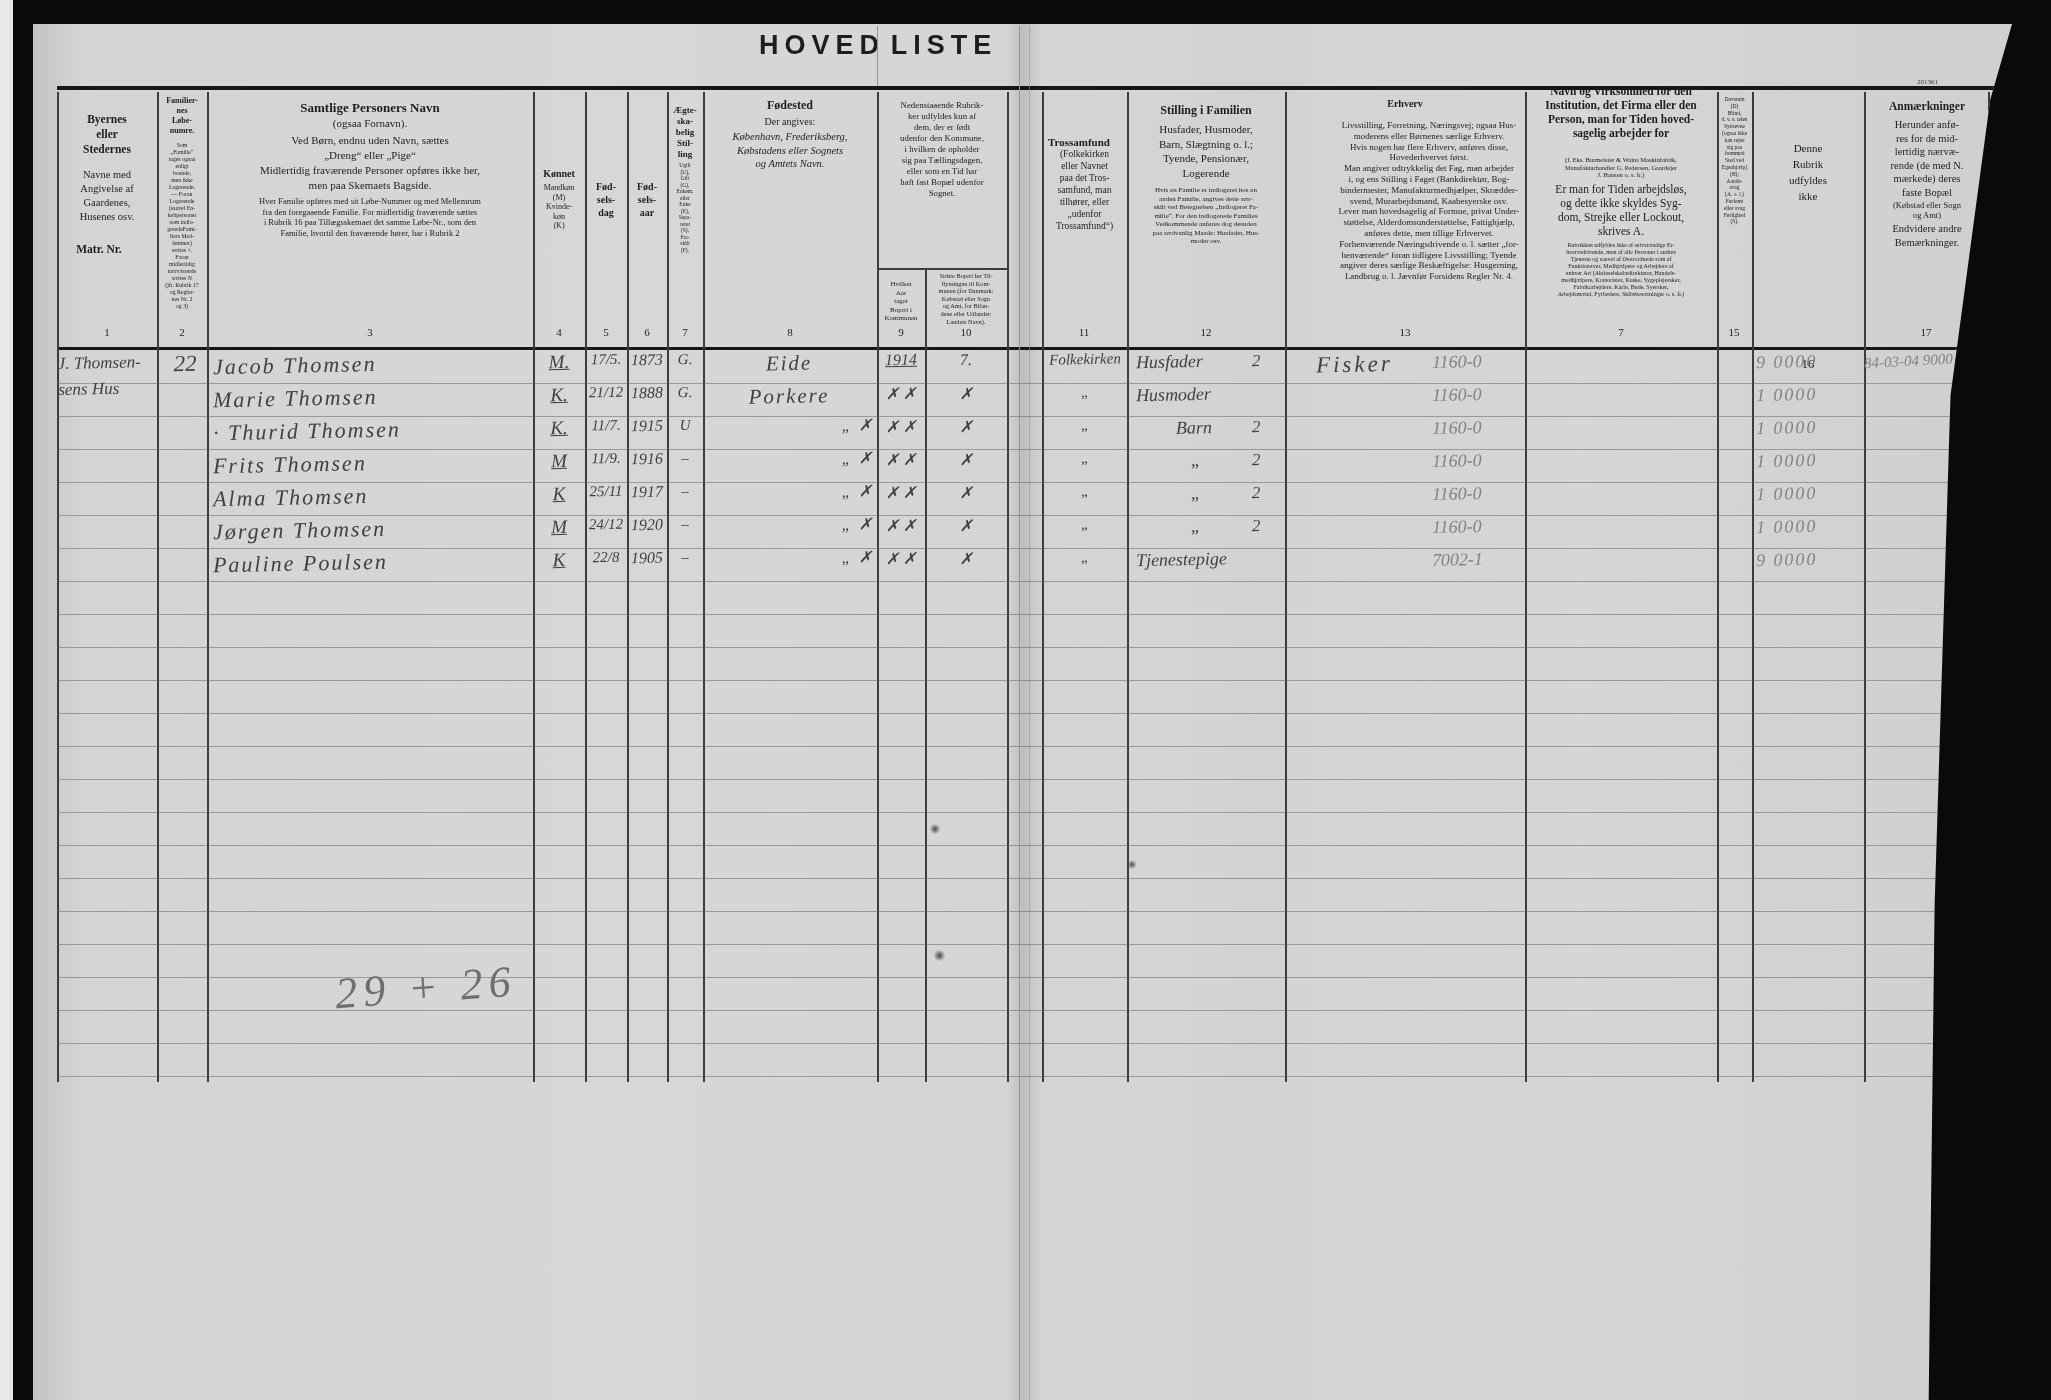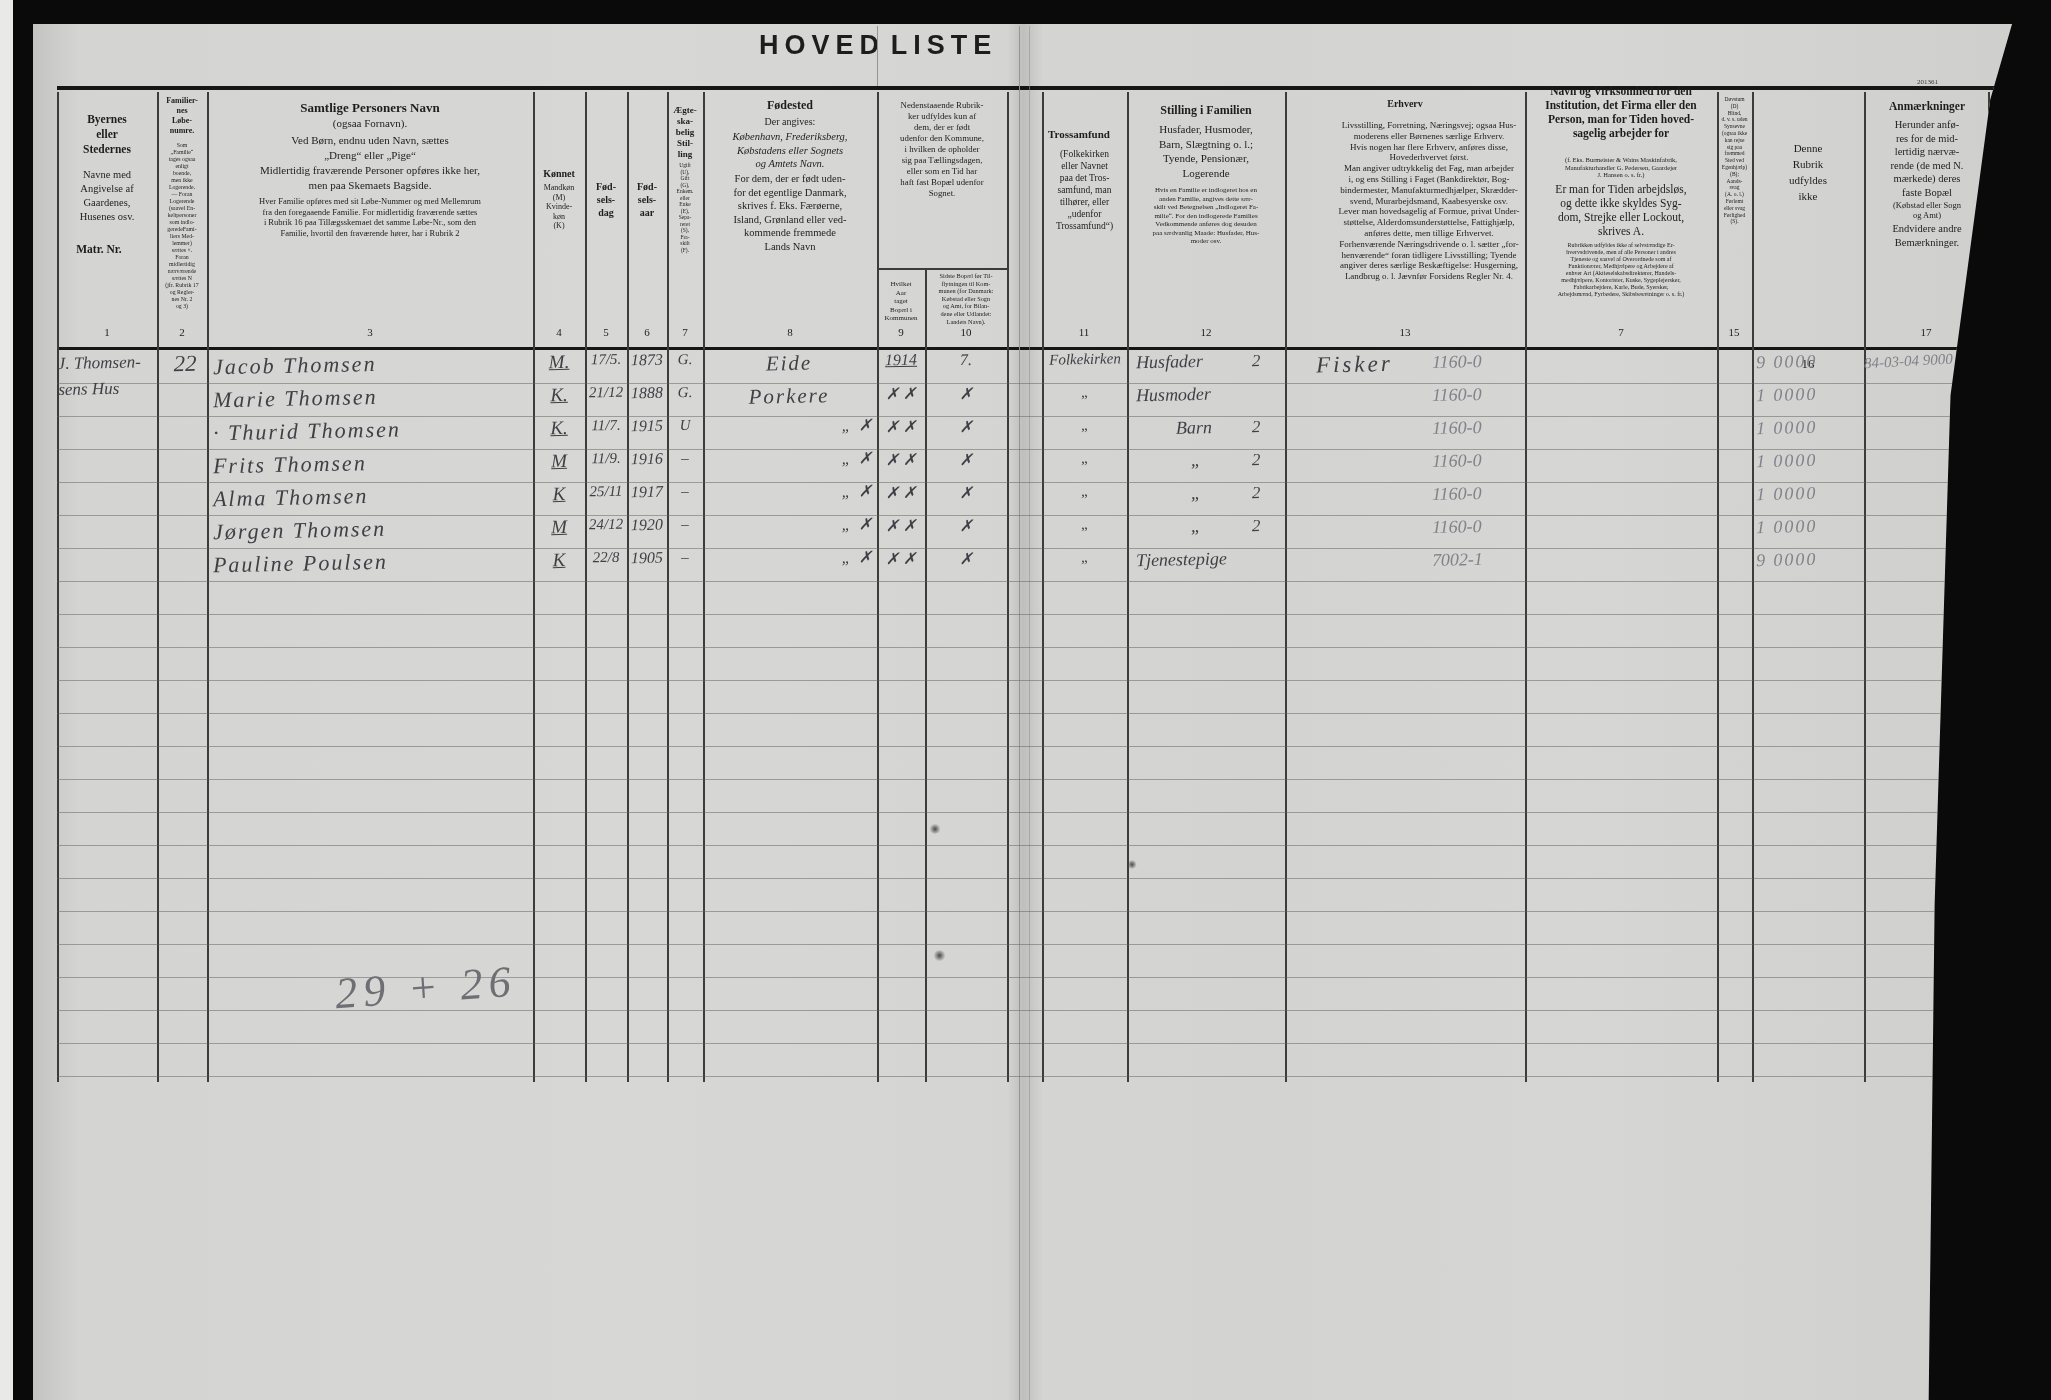--- a/index.html
+++ b/index.html
@@ -172,26 +172,20 @@
 (S),
 Fra-
 skilt
 (F).</div>
 
     <div class="pt b" style="left:670px;top:74px;width:174px;font-size:12px;">Fødested</div>
     <div class="pt" style="left:670px;top:92px;width:174px;font-size:10px;">Der angives:</div>
     <div class="pt it" style="left:670px;top:106px;width:174px;font-size:10.5px;line-height:13.5px;">København, Frederiksberg,
 Købstadens eller Sognets
 og Amtets Navn.</div>
-    <div class="pt" style="left:670px;top:148px;width:174px;font-size:10.5px;line-height:13.5px;">For dem, der er født uden-
-for det egentlige Danmark,
-skrives f. Eks. Færøerne,
-Island, Grønland eller ved-
-kommende fremmede
-Lands Navn</div>
 
     <div class="pt" style="left:844px;top:76px;width:130px;font-size:8.8px;line-height:11px;">Nedenstaaende Rubrik-
 ker udfyldes kun af
 dem, der er født
 udenfor den Kommune,
 i hvilken de opholder
 sig paa Tællingsdagen,
 eller som en Tid har
 haft fast Bopæl udenfor
 Sognet.</div>
@@ -201,21 +195,21 @@
 Bopæl i
 Kommunen</div>
     <div class="pt" style="left:892px;top:248px;width:82px;font-size:6.3px;line-height:7.6px;">Sidste Bopæl før Til-
 flytningen til Kom-
 munen (for Danmark:
 Købstad eller Sogn
 og Amt, for Bilan-
 dene eller Udlandet:
 Landets Navn).</div>
 
-    <div class="pt b" style="left:1009px;top:104px;width:74px;font-size:11px;">Trossamfund</div>
+    <div class="pt b" style="left:1009px;top:112px;width:74px;font-size:11px;">Trossamfund</div>
     <div class="pt" style="left:1009px;top:124px;width:85px;font-size:9.5px;line-height:12px;">(Folkekirken
 eller Navnet
 paa det Tros-
 samfund, man
 tilhører, eller
 „udenfor
 Trossamfund“)</div>
 
     <div class="pt b" style="left:1094px;top:79px;width:158px;font-size:12px;">Stilling i Familien</div>
     <div class="pt" style="left:1094px;top:98px;width:158px;font-size:11px;line-height:14.5px;">Husfader, Husmoder,

